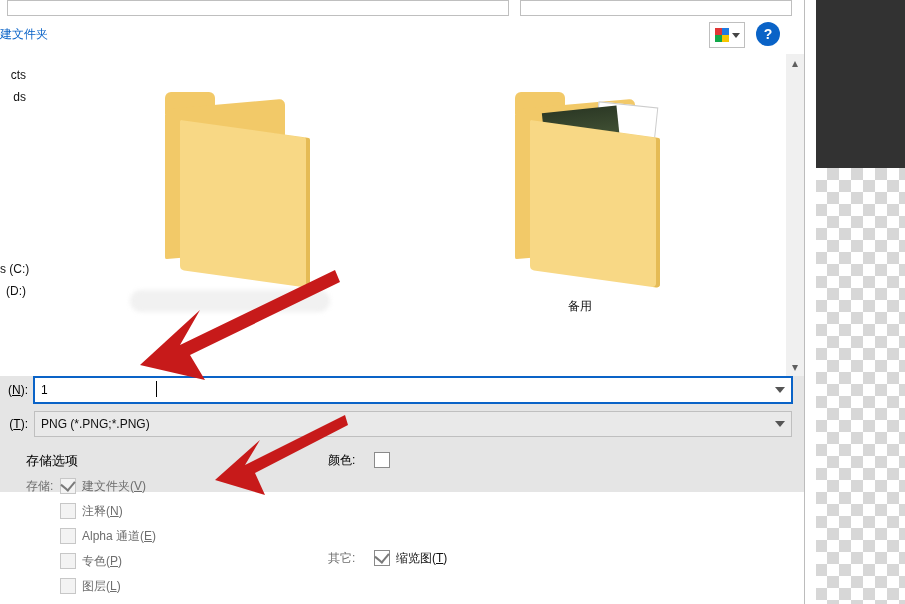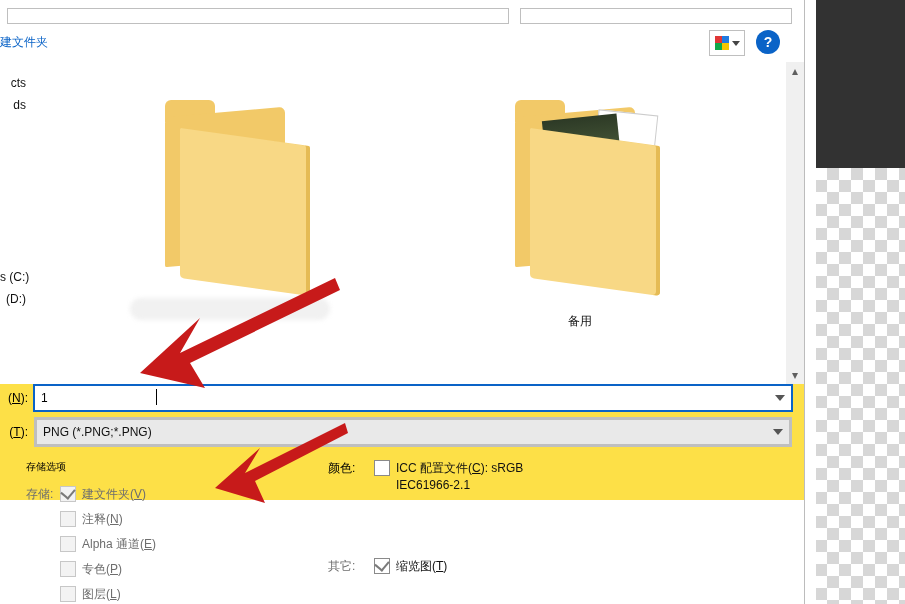--- a/index.html
+++ b/index.html
@@ -5,21 +5,21 @@
   html,body{margin:0;padding:0;font-family:"Microsoft YaHei","Segoe UI",sans-serif;font-size:12px;color:#000;background:#fff}
   .stage{position:relative;width:905px;height:604px;overflow:hidden}
   
   .right-dark{position:absolute;left:815px;top:0;width:90px;height:168px;background:#323232}
   .right-checker{position:absolute;left:815px;top:168px;width:90px;height:436px;
     background-image:linear-gradient(45deg,#d7d7d7 25%,transparent 25%,transparent 75%,#d7d7d7 75%),
                      linear-gradient(45deg,#d7d7d7 25%,#fff 25%,#fff 75%,#d7d7d7 75%);
     background-size:24px 24px;background-position:0 0,12px 12px}
   .right-narrow{position:absolute;left:804px;top:0;width:11px;height:604px;background:#fff;border-left:1px solid #bcbcbc}
   
-  .dialog{position:absolute;left:0;top:8px;width:804px;height:492px;background:#fde047}
+  .dialog{position:absolute;left:0;top:0;width:804px;height:492px;background:#e5e5e5}
   .topstrip{position:absolute;left:0;top:0;width:804px;height:18px;background:#fff}
   .topstrip .box{position:absolute;top:0;height:14px;border:1px solid #bfbfbf;background:#fff}
   .toolbar{position:absolute;left:0;top:18px;width:804px;height:36px;border-bottom:1px solid #e0e0e0;background:#fff}
   .newfolder{position:absolute;left:0;top:8px;color:#0a63c7}
   .viewbtn{position:absolute;right:59px;top:4px;width:34px;height:24px;border:1px solid #bfbfbf;display:flex;align-items:center;justify-content:center}
   .viewbtn .sw{width:14px;height:14px;display:grid;grid-template-columns:7px 7px;grid-template-rows:7px 7px}
   .viewbtn .sw span:nth-child(1){background:#e03636}
   .viewbtn .sw span:nth-child(2){background:#217ae0}
   .viewbtn .sw span:nth-child(3){background:#11a84a}
   .viewbtn .sw span:nth-child(4){background:#f7c600}
@@ -35,39 +35,39 @@
   .vscroll .arrow{position:absolute;left:0;width:18px;height:18px;display:flex;align-items:center;justify-content:center;color:#5f5f5f}
   .vscroll .up{top:0}.vscroll .down{bottom:0}
   .folder-item{position:absolute;width:220px;text-align:center}
   .folder-icon{width:170px;height:210px;margin:0 auto;position:relative}
   
   .folder-icon .back{position:absolute;left:20px;top:30px;width:120px;height:150px;background:#f2c968;border-radius:6px 6px 2px 2px;transform:skewY(-5deg)}
   .folder-icon .tab{position:absolute;left:20px;top:18px;width:50px;height:22px;background:#f2c968;border-radius:6px 6px 0 0}
   .folder-icon .front{position:absolute;left:35px;top:55px;width:130px;height:150px;background:#f8d885;border-radius:2px 2px 4px 4px;transform:skewY(8deg);box-shadow:-4px 0 0 #e5bb55 inset}
   .folder-icon.preview .paper{position:absolute;left:95px;top:30px;width:58px;height:160px;background:#fff;border:1px solid #ccc;transform:rotate(6deg)}
   .folder-icon.preview .photo{position:absolute;left:55px;top:35px;width:75px;height:160px;background:linear-gradient(#2d3a26,#5a6d46 40%,#6e5a3c 70%,#50351f);transform:rotate(-6deg)}
-  .folder-label{margin-top:21px;color:#111}
+  .folder-label{margin-top:14px;color:#111}
   .blurlabel{height:22px;width:200px;margin:6px auto 0;border-radius:12px;background:#f1f1f1;filter:blur(2px)}
   
   .row{position:absolute;left:0;width:804px;height:28px;display:flex;align-items:center}
   .row.name{top:376px}
   .row.type{top:410px}
   .row .lab{width:28px;text-align:right;padding-right:2px}
   .row .lab u{text-decoration:underline}
-  .combo{flex:1;margin-left:4px;margin-right:12px;height:24px;border:3px solid #4c1d95;background:#fff;display:flex;align-items:center;position:relative}
+  .combo{flex:1;margin-left:4px;margin-right:12px;height:24px;border:1px solid #4c1d95;background:#fff;display:flex;align-items:center;position:relative}
   .row.name .combo{border:1px solid #0a63c7;box-shadow:0 0 0 1px #0a63c7}
   .combo input{flex:1;border:0;outline:0;padding:0 6px;font:inherit;background:transparent}
   .combo .typetext{flex:1;padding:0 6px;color:#111}
   .combo .dd{width:22px;height:100%;display:flex;align-items:center;justify-content:center;color:#4b4b4b}
   .combo .dd svg{width:10px;height:6px}
   .row.type .combo{background:#e9e9e9;border-color:#bfbfbf}
   .caret{position:absolute;left:156px;top:381px;width:1px;height:16px;background:#000;pointer-events:none}
   
   .opts{position:absolute;left:0;top:444px;width:804px;height:160px}
-  .opts .hdr{position:absolute;left:26px;top:8px;font-size:10px}
+  .opts .hdr{position:absolute;left:26px;top:8px;font-size:13px}
   .opts .savelab{position:absolute;left:26px;top:34px;color:#6e6e6e}
   .opts .col1{position:absolute;left:60px;top:34px}
   .opts .col2{position:absolute;left:328px;top:8px}
   .opts .col2b{position:absolute;left:374px;top:8px}
   .opts .otherlab{position:absolute;left:328px;top:106px;color:#6e6e6e}
   .opts .col3{position:absolute;left:374px;top:106px}
   .chk{display:flex;align-items:flex-start;margin-bottom:8px;color:#6e6e6e}
   .chk.enabled{color:#111}
   .chk .box{width:14px;height:14px;border:1px solid #8a8a8a;background:#fff;margin-right:6px;flex:none;position:relative}
   .chk.disabled .box{border-color:#c7c7c7;background:#f3f3f3}
@@ -196,21 +196,20 @@
         <label class="chk disabled">
             <span class="box"></span>
             <span><span>图层(</span><u>L</u><span>)</span></span>
           </label>
       </div>
 
       <div class="col2">颜色:</div>
       <div class="col2b">
         <label class="chk enabled twoLine" style="width:180px">
             <span class="box"></span>
-            <span><span>ICC 配置文件(</span><u>C</u><span>): sRGB IEC61966-2.1</span></span>
           </label>
       </div>
 
       <div class="otherlab">其它:</div>
       <div class="col3">
         <label class="chk enabled checked">
             <span class="box"></span>
             <span><span>缩览图(</span><u>T</u><span>)</span></span>
           </label>
       </div>

